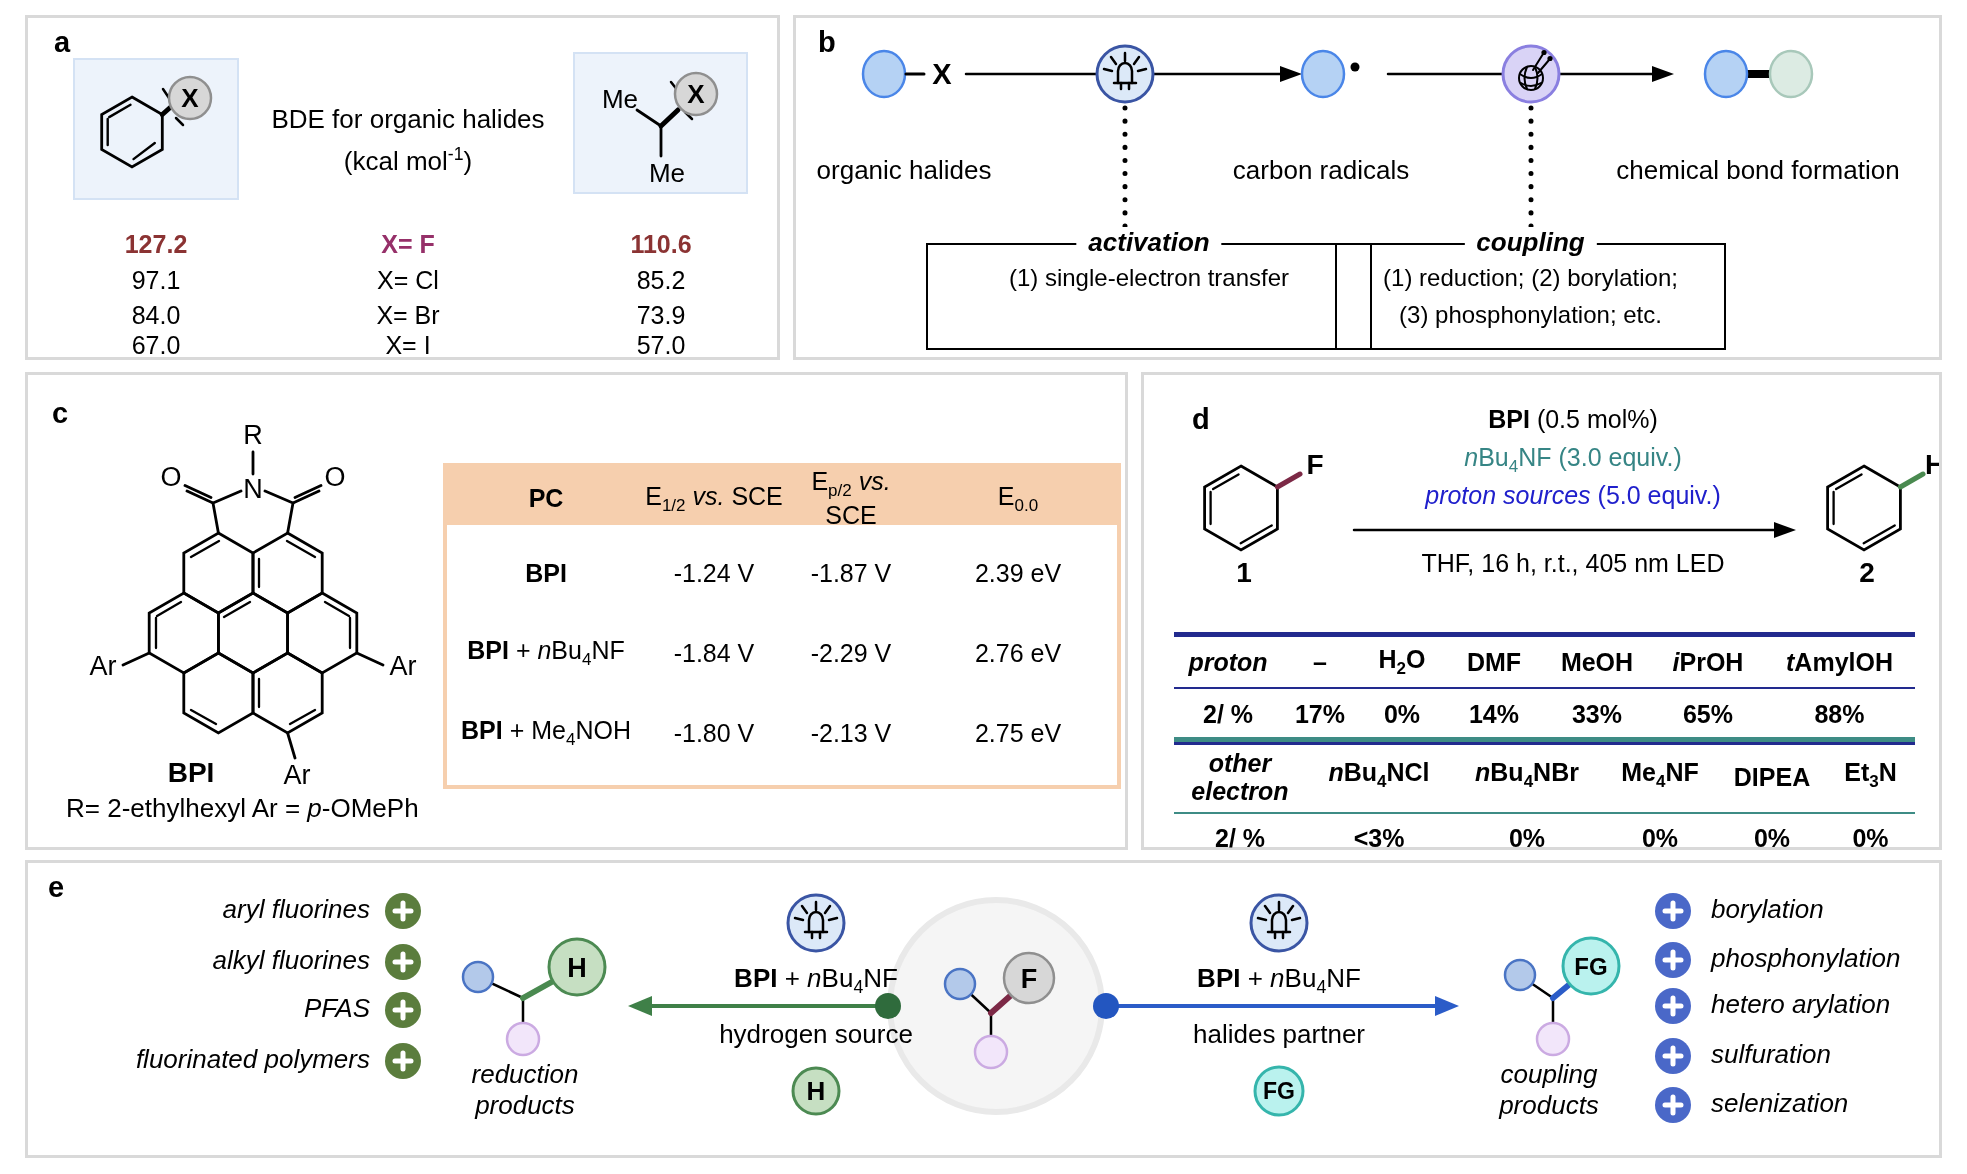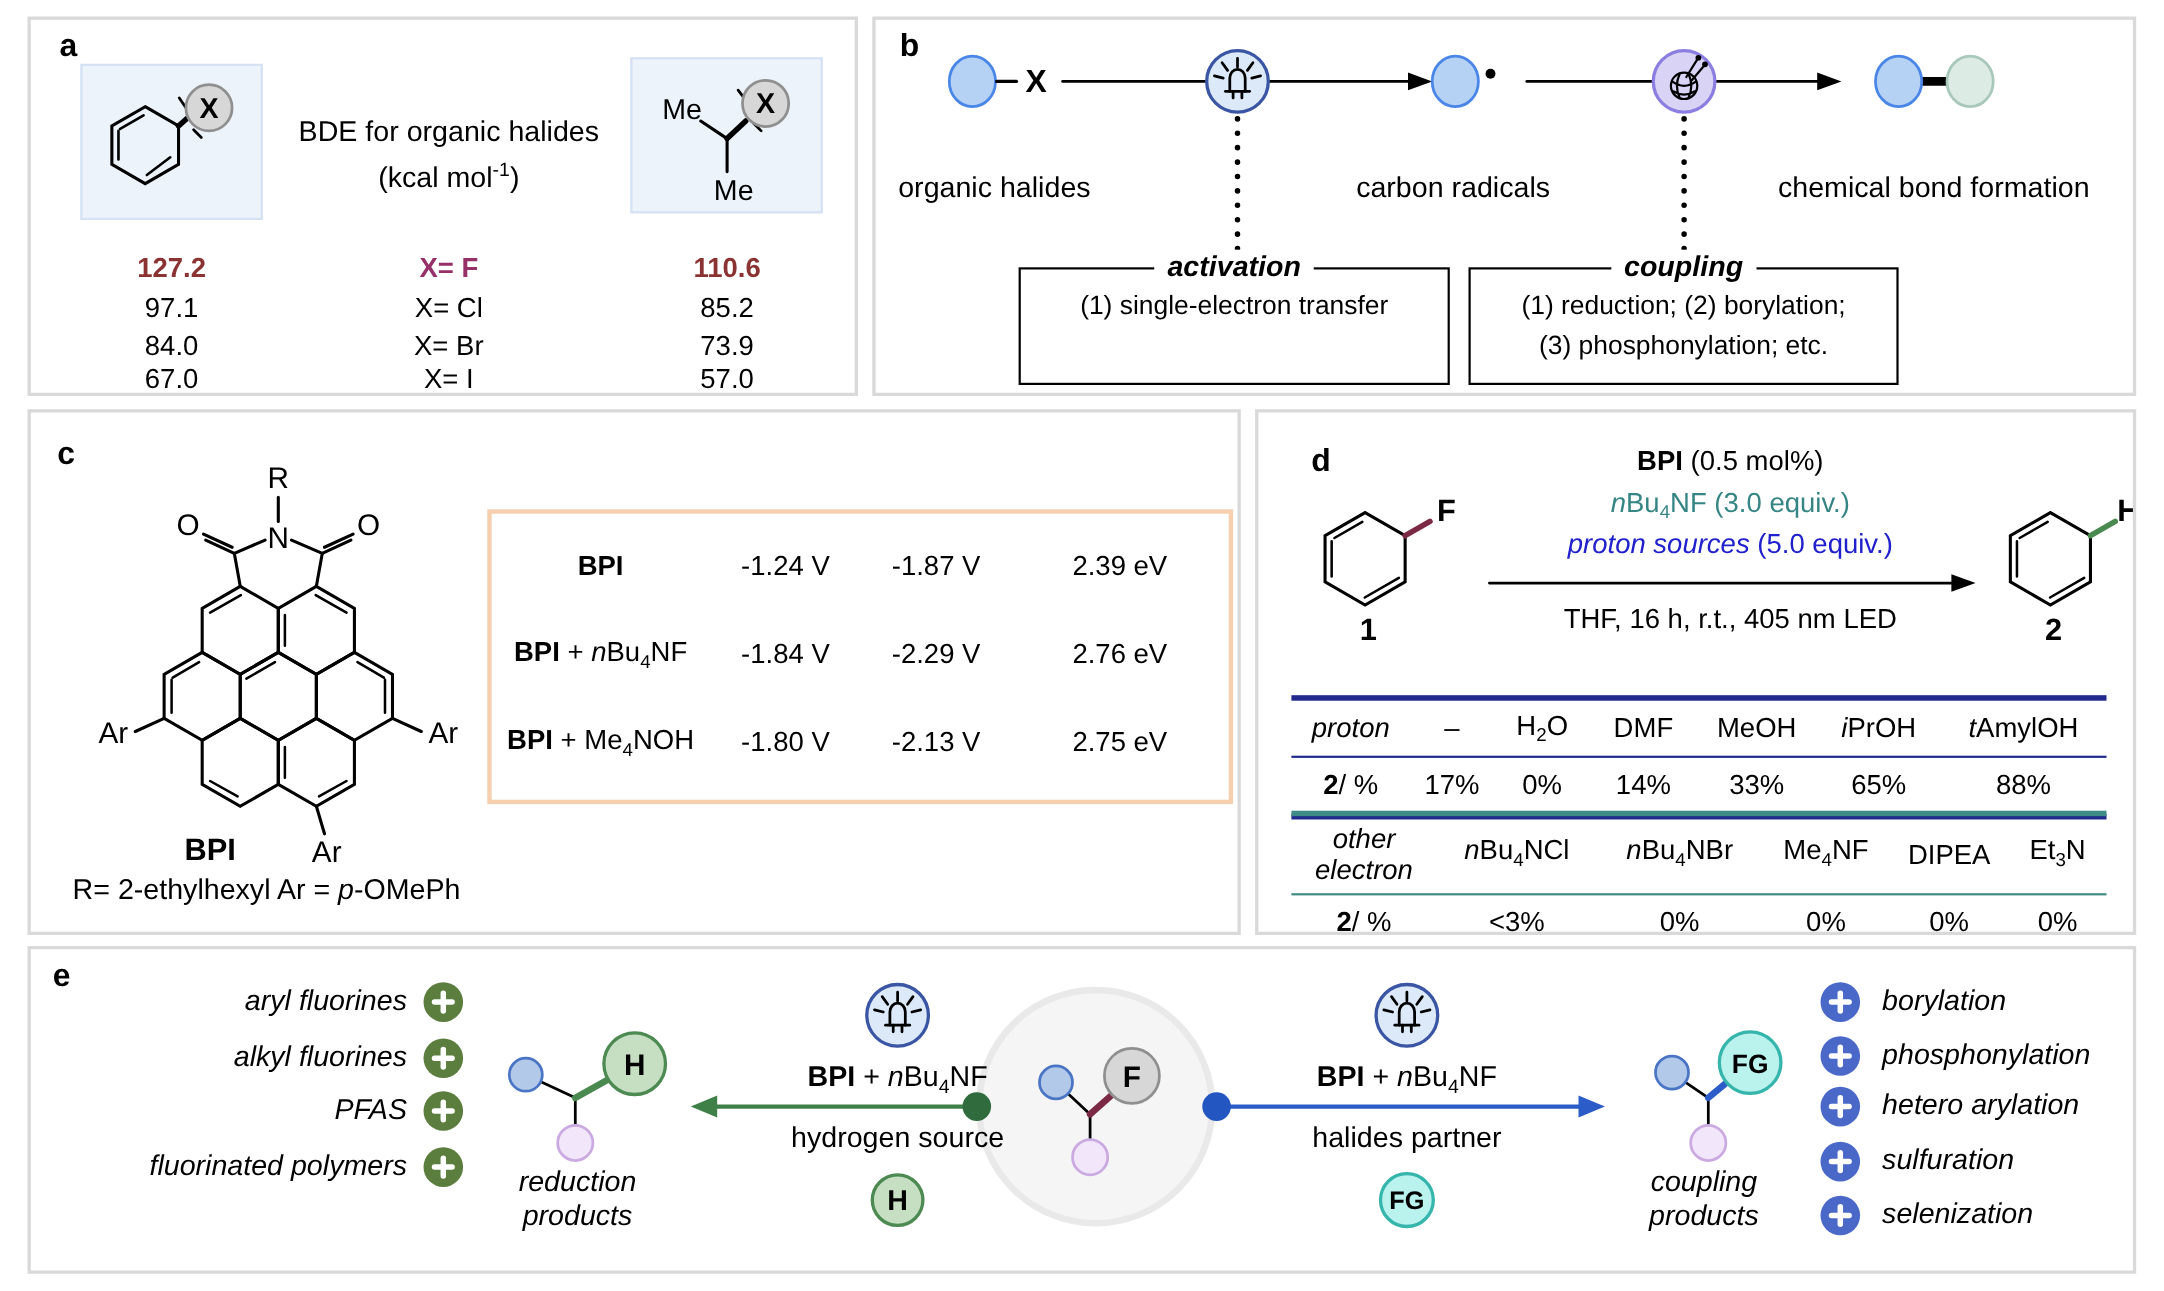--- a/index.html
+++ b/index.html
@@ -34,21 +34,21 @@
   .schemebox { position:absolute; border:2.5px solid #000; box-sizing:border-box; text-align:center; }
   .schemebox .btitle { position:absolute; top:-18px; left:50%; transform:translateX(-50%); background:#fff; padding:0 12px; font-weight:bold; font-style:italic; font-size:26px; white-space:nowrap; }
   .schemebox .bline { font-size:24px; line-height:37px; }
   .schemebox .bpad { padding-top:14px; }
   
   .ctable { position:absolute; border:4px solid var(--peach); box-sizing:border-box; background:#fff; }
   .chead { display:grid; background:var(--peach); align-items:center; height:58px; font-size:25px; text-align:center; }
   .cbody { padding:8px 0 12px 0; }
   .crow { display:grid; align-items:center; height:80px; font-size:25px; text-align:center; }
   
-  .dtable { position:absolute; box-sizing:border-box; }
+  .dtable { position:absolute; box-sizing:border-box;font-weight:bold; }
   .navyt { border-top:5px solid var(--navy_rule); border-bottom:5px solid var(--navy_rule); }
   .tealt { border-top:5px solid var(--teal_rule); border-bottom:5px solid var(--teal_rule);margin-top:16px; }
   .drow { display:grid; align-items:center; text-align:center; font-size:25px; }
   .navyt .hrow { border-bottom:2px solid var(--navy_rule); }
   .tealt .hrow { border-bottom:2px solid var(--teal_rule); }
 </style>
 </head>
 <body>
 
 <div id="fig">
@@ -145,21 +145,21 @@
 
       <path class="blk" stroke-width="8" d="M948 56 L977 56"></path>
       <ellipse class="node-blue" cx="930" cy="56" rx="21" ry="23"></ellipse>
       <ellipse class="node-green" cx="995" cy="56" rx="21" ry="23"></ellipse>
     </svg>
 
     <div class="t c f26" style="left:108px;top:137px">organic halides</div>
     <div class="t c f26" style="left:525px;top:137px">carbon radicals</div>
     <div class="t c f26" style="left:962px;top:137px">chemical bond formation</div>
 
-    <div class="schemebox" style="left:130px;top:225px;width:392px;height:107px">
+    <div class="schemebox" style="left:130px;top:225px;width:446px;height:107px">
       <span class="btitle">activation</span>
       <div class="bline bpad">(1) single-electron transfer</div>
     </div>
     <div class="schemebox" style="left:539px;top:225px;width:391px;height:107px">
       <span class="btitle">coupling</span>
       <div class="bline bpad">(1) reduction; (2) borylation;</div>
       <div class="bline">(3) phosphonylation; etc.</div>
     </div>
   </div>
 
@@ -188,20 +188,26 @@
       <path class="bond" d="M106.2 195 L80 207 M313.8 195 L340 207 M244.6 275 L252 300"></path>
       <text x="60" y="217" text-anchor="middle" font-size="27">Ar</text>
       <text x="360" y="217" text-anchor="middle" font-size="27">Ar</text>
       <text x="254" y="326" text-anchor="middle" font-size="27">Ar</text>
       <text x="148" y="324" text-anchor="middle" font-size="28" font-weight="bold">BPI</text>
     </svg>
 
     <div class="t f26" style="left:38px;top:418px">R= 2-ethylhexyl Ar = <i>p</i>-OMePh</div>
 
     <div class="ctable" style="left:415px;top:88px;width:678px">
+      <div class="chead" style="grid-template-columns:198px 138px 136px 1fr">
+        <span style="font-weight:bold">PC</span>
+        <span>E<sub>1/2</sub> <i>vs.</i> SCE</span>
+        <span>E<sub>p/2</sub> <i>vs.</i> SCE</span>
+        <span>E<sub>0.0</sub></span>
+      </div>
       <div class="cbody">
         <div class="crow" style="grid-template-columns:198px 138px 136px 1fr">
           <span><b>BPI</b></span>
           <span>-1.24 V</span>
           <span>-1.87 V</span>
           <span>2.39 eV</span>
         </div>
         <div class="crow" style="grid-template-columns:198px 138px 136px 1fr">
           <span><b>BPI</b> + <i>n</i>Bu<sub>4</sub>NF</span>
           <span>-1.84 V</span>

